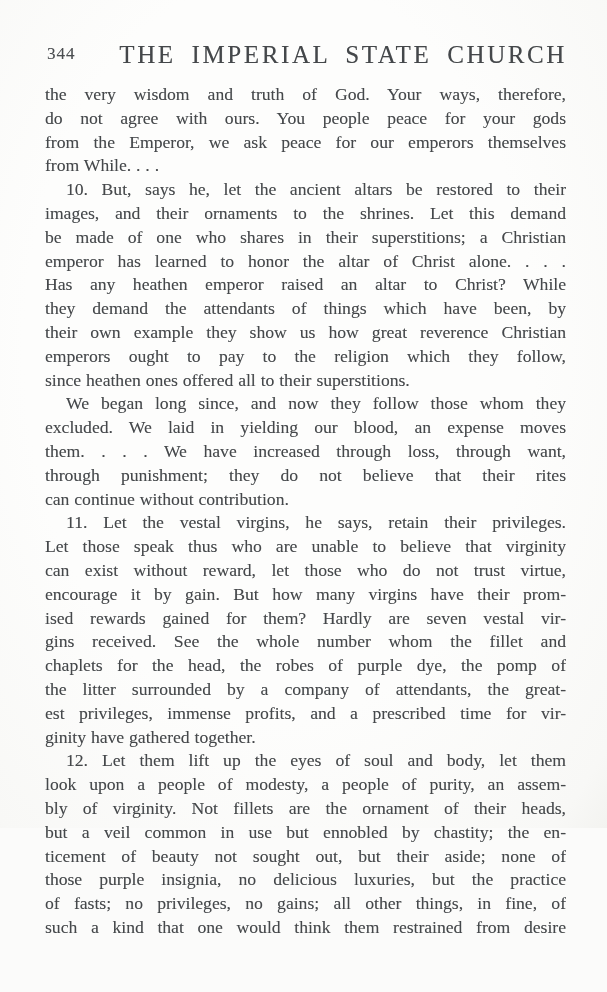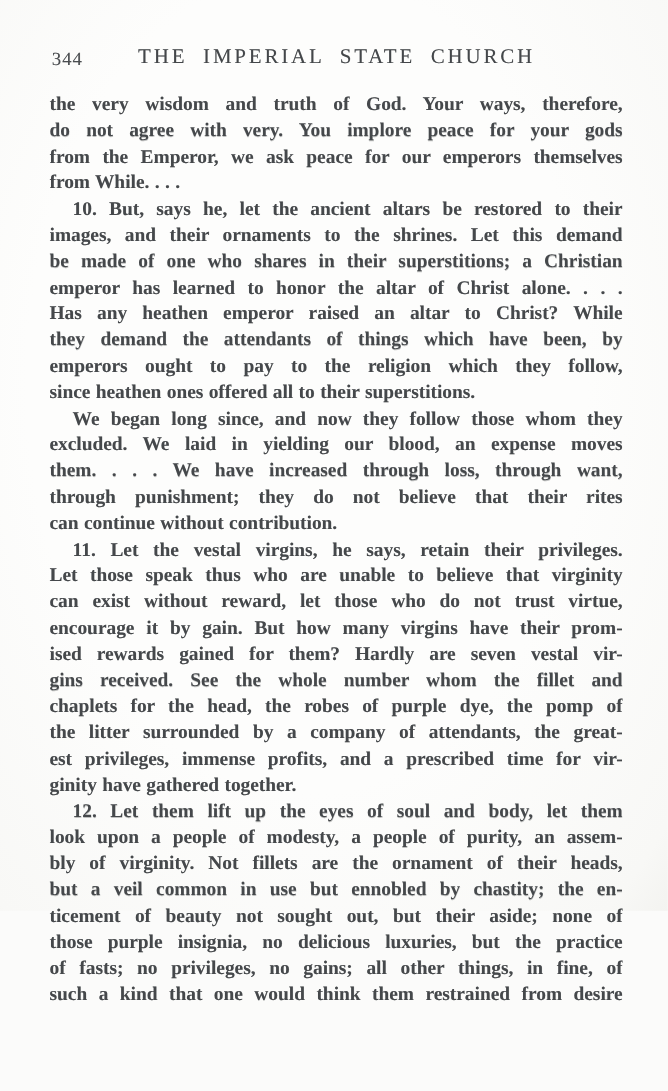--- a/index.html
+++ b/index.html
@@ -18,28 +18,28 @@
   }
   .header {
     position: absolute; top: 41px; left: 45px; right: 40px; height: 24px;
   }
   .pagenum {
     position: absolute; left: 2px; top: 3px;
     font-size: 17px; letter-spacing: 1px; color: #4a4d50;
   }
   .title {
     position: absolute; left: 0; right: 0; top: 0;
-    text-align: center;
-    font-size: 19px;
+    text-align: right;
+    font-size: 25px;
     letter-spacing: 2.6px;
     word-spacing: 7px;
     color: #44474a;
   }
   .body {
-    position: absolute; top: 83px; left: 45px; width: 521px; font-weight: bold;
+    position: absolute; top: 83px; left: 45px; width: 521px;
   }
   .line {
     font-size: 17.6px;
     line-height: 23.8px;
     height: 23.8px;
     overflow: hidden;
     text-align: justify;
     text-align-last: justify;
     word-spacing: 0.5px;
   }
@@ -50,31 +50,32 @@
 <body>
 
 <div class="page">
   <div class="header">
     <span class="pagenum">344</span>
     <span class="title">THE IMPERIAL STATE CHURCH</span>
   </div>
   <div class="body" id="body-text">
       <div class="paragraph">
         <div class="line">the very wisdom and truth of God.  Your ways, therefore,</div>
-        <div class="line">do not agree with very.  You implore peace for your gods</div>
+        <div class="line">do not agree with ours.  You people peace for your gods</div>
         <div class="line">from the Emperor, we ask peace for our emperors themselves</div>
         <div class="line lastline">from While. . . .</div>
       </div>
       <div class="paragraph">
         <div class="line indent">10.  But, says he, let the ancient altars be restored to their</div>
         <div class="line">images, and their ornaments to the shrines.  Let this demand</div>
         <div class="line">be made of one who shares in their superstitions; a Christian</div>
         <div class="line">emperor has learned to honor the altar of Christ alone. . . .</div>
         <div class="line">Has any heathen emperor raised an altar to Christ?  While</div>
         <div class="line">they demand the attendants of things which have been, by</div>
+        <div class="line">their own example they show us how great reverence Christian</div>
         <div class="line">emperors ought to pay to the religion which they follow,</div>
         <div class="line lastline">since heathen ones offered all to their superstitions.</div>
       </div>
       <div class="paragraph">
         <div class="line indent">We began long since, and now they follow those whom they</div>
         <div class="line">excluded.  We laid in yielding our blood, an expense moves</div>
         <div class="line">them. . . . We have increased through loss, through want,</div>
         <div class="line">through punishment; they do not believe that their rites</div>
         <div class="line lastline">can continue without contribution.</div>
       </div>

